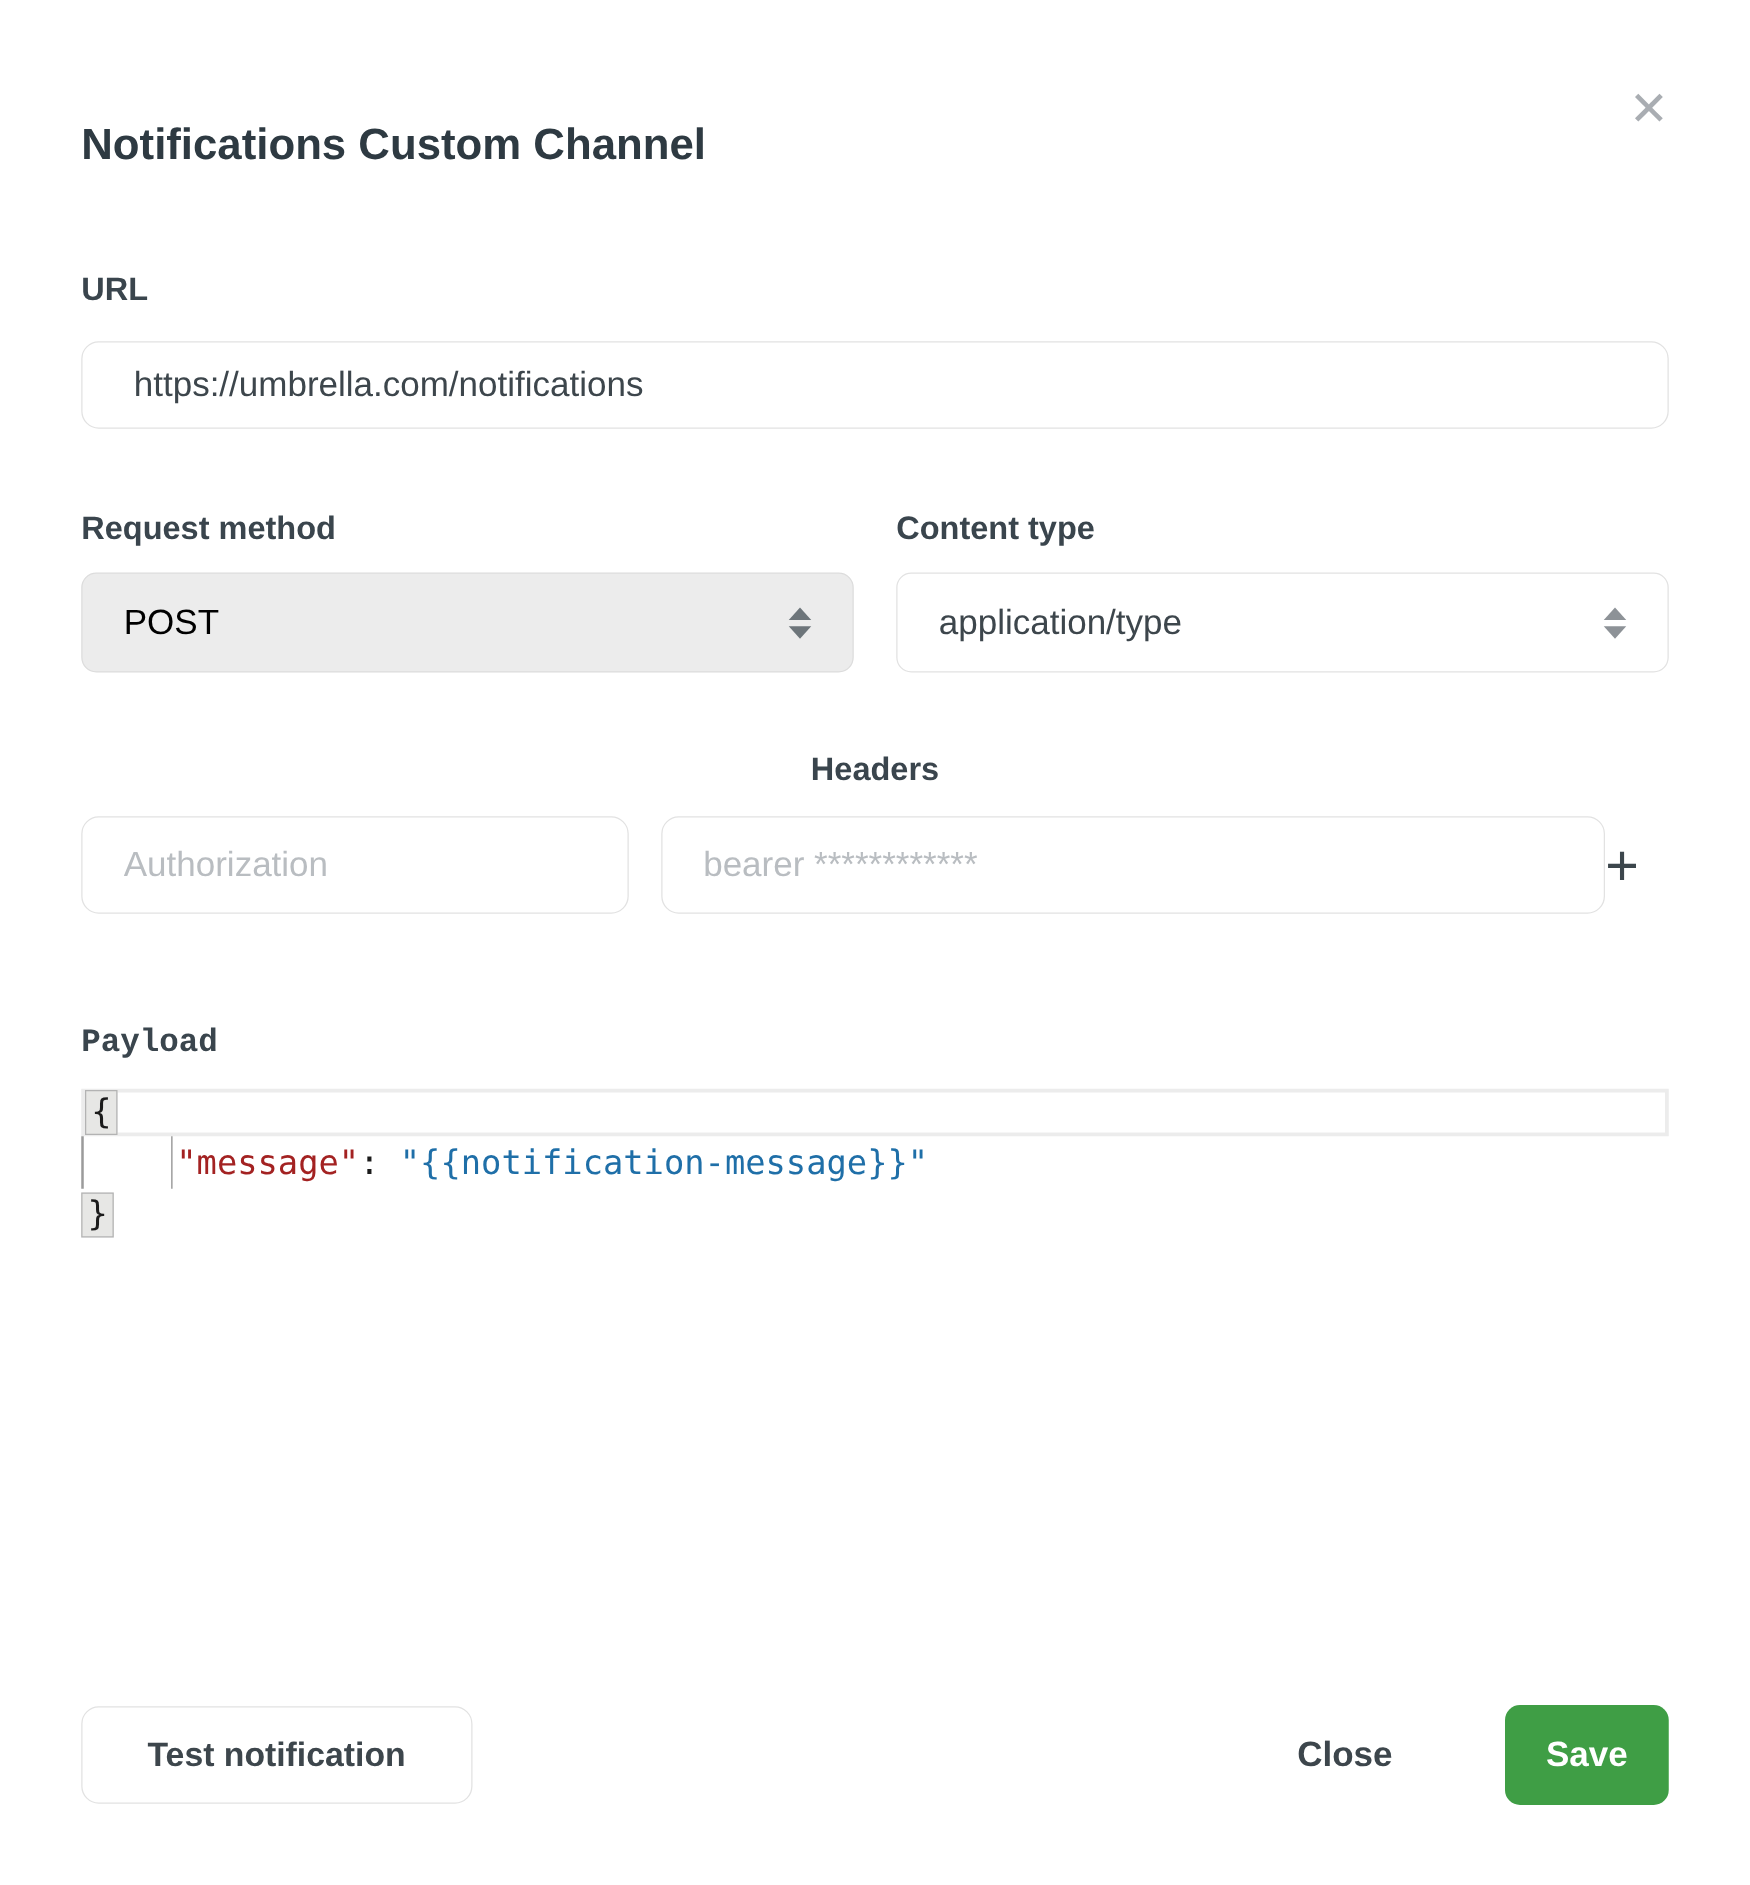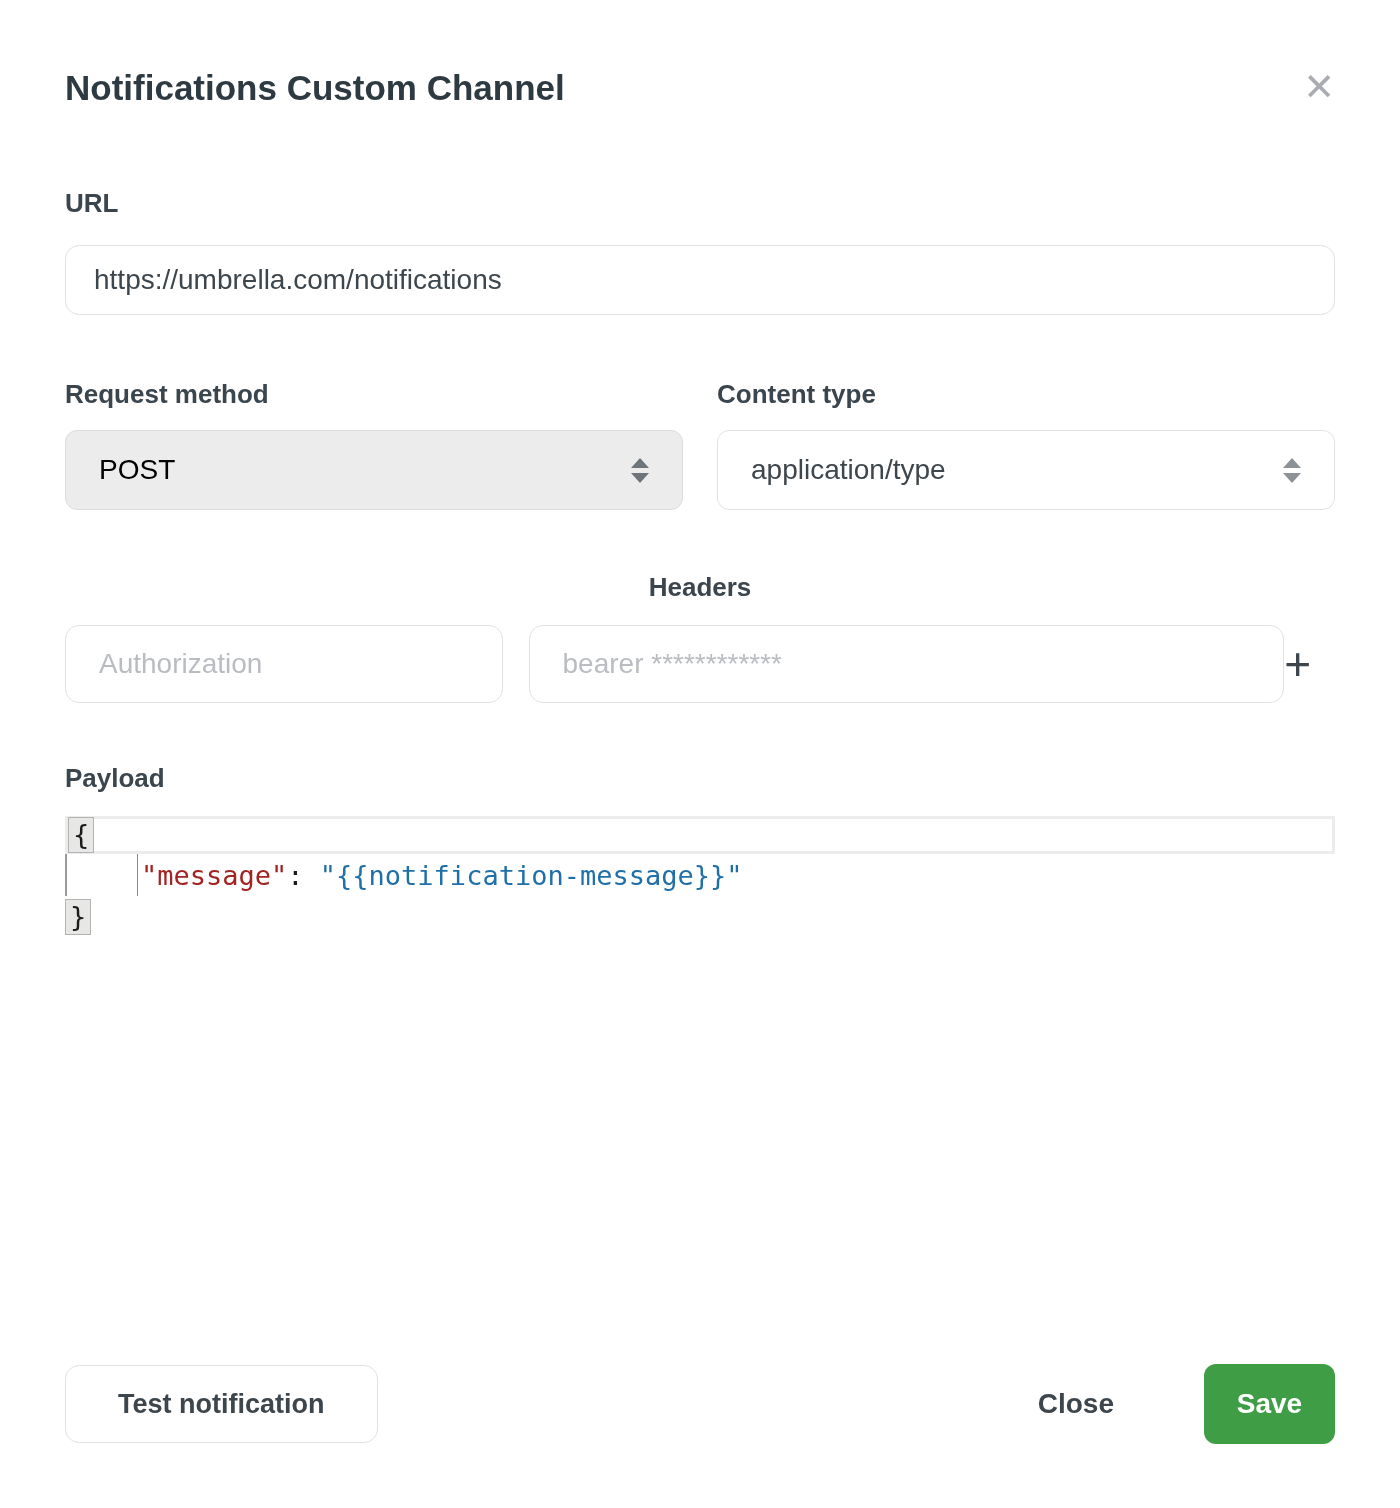--- a/index.html
+++ b/index.html
@@ -7,40 +7,40 @@
   body {
     width: 1400px; height: 1508px;
     background: #ffffff;
     font-family: "Liberation Sans", sans-serif;
     position: relative;
     color: #3d464c;
   }
   .modal { position: absolute; inset: 0; padding: 0 65px; }
 
   
-  .title-row { position: relative; padding-top: 68px; }
+  .title-row { position: relative; padding-top: 96px; }
   .dialog-title {
     margin: 0; font-size: 35px; font-weight: 600; color: #2e3a42;
   }
   .close-x {
     position: absolute; top: 64px; right: -4px;
     background: none; border: none; cursor: pointer;
     font-size: 38px; line-height: 1; color: #a9adb2; padding: 4px;
     font-family: "DejaVu Sans", sans-serif;
   }
 
   
   .field-label { font-size: 26px; font-weight: 600; color: #3a454d; }
 
   
   .url-label { margin-top: 80px; }
   .text-input {
     display: block; width: 100%; height: 70px; margin-top: 26px;
     border: 1px solid #e2e2e2; border-radius: 14px;
-    padding: 0 28px; font-size: 28px; color: #3d464c;
+    padding: 0 41px; font-size: 28px; color: #3d464c;
     font-family: "Liberation Sans", sans-serif; outline: none; background: #fff;
   }
   .text-input::placeholder { color: #b9bdc1; }
 
   
   .select-row { display: flex; gap: 34px; margin-top: 64px; }
   .select-col { flex: 1; }
   .select-box {
     margin-top: 20px; height: 80px; width: 100%;
     border-radius: 12px; border: 1px solid #dcdcdc;
@@ -67,21 +67,21 @@
   .header-input::placeholder { color: #b9bdc1; }
   .header-name { width: 470px; }
   .header-value { width: 816px; margin-left: 26px; }
   .add-header {
     margin-left: auto; margin-right: 24px;
     background: none; border: none; cursor: pointer;
     font-size: 46px; line-height: 1; color: #3c464c; font-weight: 400; padding: 0;
   }
 
   
-  .payload-label { margin-top: 60px; }
+  .payload-label { margin-top: 88px; font-family: Liberation Mono, monospace; }
   .editor {
     margin-top: 22px; font-family: "DejaVu Sans Mono", monospace;
     font-size: 27px; color: #1b1b1b; cursor: text;
   }
   .ed-line1 { border: 3px solid #ececec; height: 38px; display: flex; align-items: center; background: #fff; }
   .brace {
     background: #e7e7e5; border: 1px solid #b3b3b3;
     padding: 2px 4px; line-height: 1.1; margin-left: 0;
   }
   .ed-line2 { border-left: 2px solid #9b9b9b; height: 42px; display: flex; align-items: center; padding-left: 70px; }

